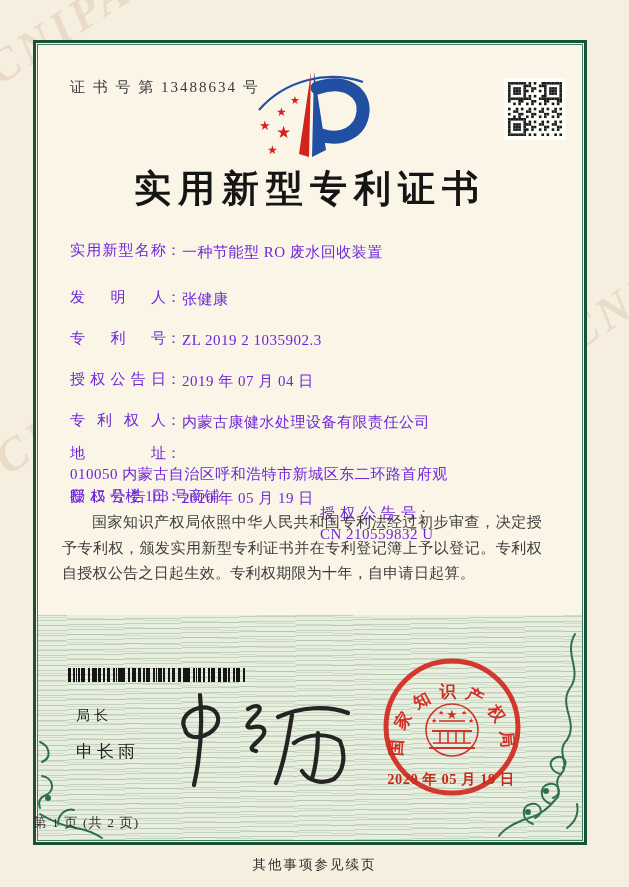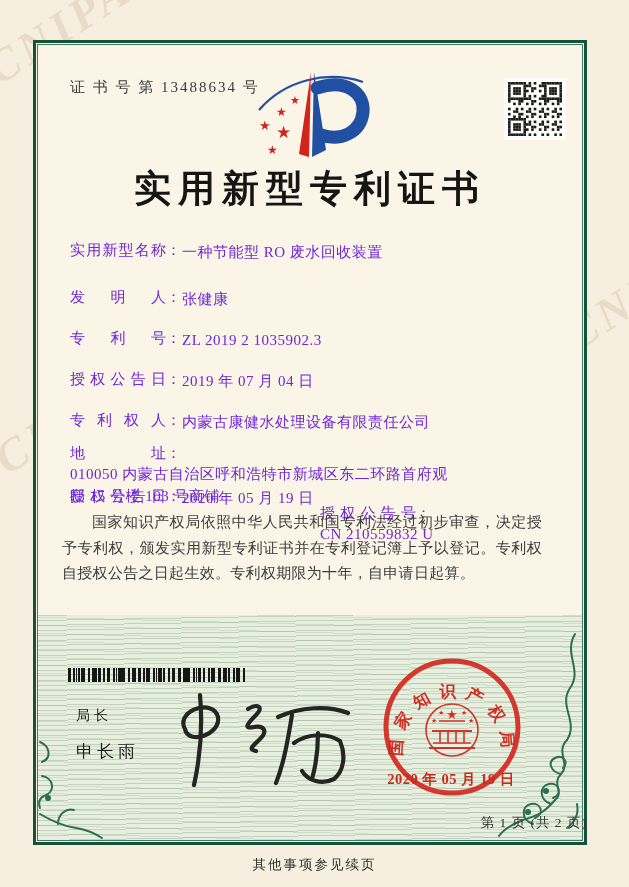--- a/index.html
+++ b/index.html
@@ -53,21 +53,21 @@
   .sig-name  { position:absolute; left:76px; top:740px; font-size:17px; letter-spacing:4px; color:#1e1e1e; }
   .sig-svg { position:absolute; left:160px; top:683px; }
   .seal-svg { position:absolute; left:377px; top:652px; }
   .seal-date {
     position:absolute; left:380px; top:770px; width:142px; text-align:center;
     font-size:14.5px; color:#c62b1c; letter-spacing:.5px; font-weight:600;
   }
   .qr-box { position:absolute; left:504px; top:78px; width:62px; height:62px; background:#fdfdfa; padding:4px; }
   .logo-svg { position:absolute; left:243px; top:68px; }
   .corner-svg { position:absolute; }
-  .page-info { position:absolute; left:33px; width:554px; top:814px; text-align:right; font-size:13.5px; color:#333; letter-spacing:1px; }
+  .page-info { position:absolute; left:33px; width:554px; top:814px; text-align:left; font-size:13.5px; color:#333; letter-spacing:1px; }
   .note { position:absolute; left:0; width:629px; top:856px; text-align:center; font-size:13.5px; color:#2f2f2f; letter-spacing:2px; }
 </style>
 </head>
 <body>
 
 <div class="wm" style="left:-22px;top:2px">CNIPA</div>
 <div class="wm" style="left:358px;top:248px">CNIPA</div>
 <div class="wm" style="left:-14px;top:392px">CNIPA</div>
 <div class="wm" style="left:122px;top:548px">CNIPA</div>
 <div class="wm" style="left:556px;top:268px">CNIPA</div>

